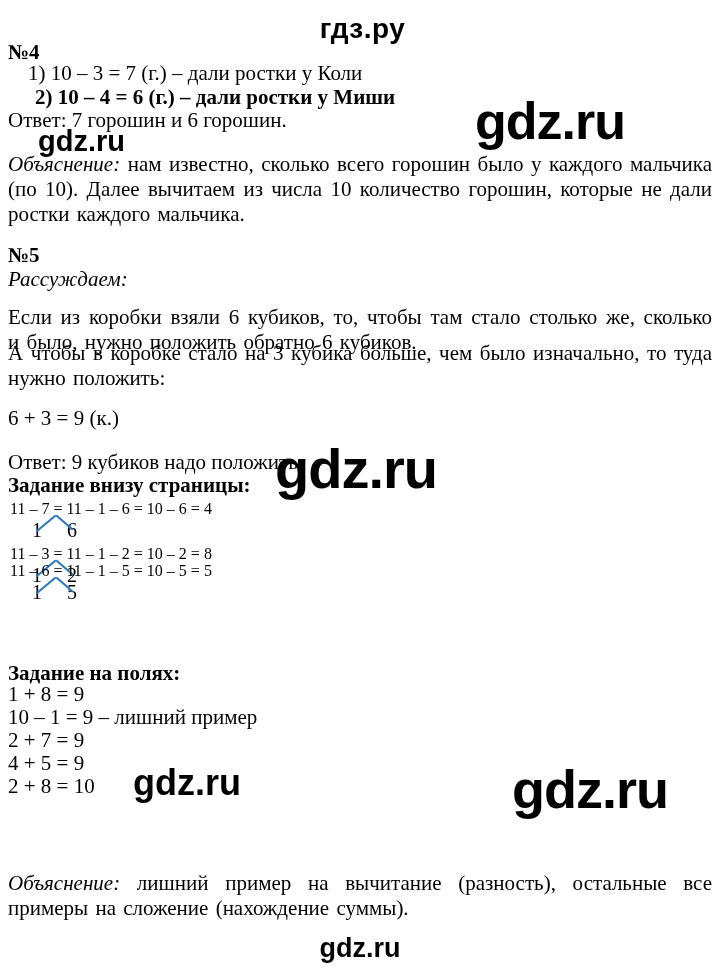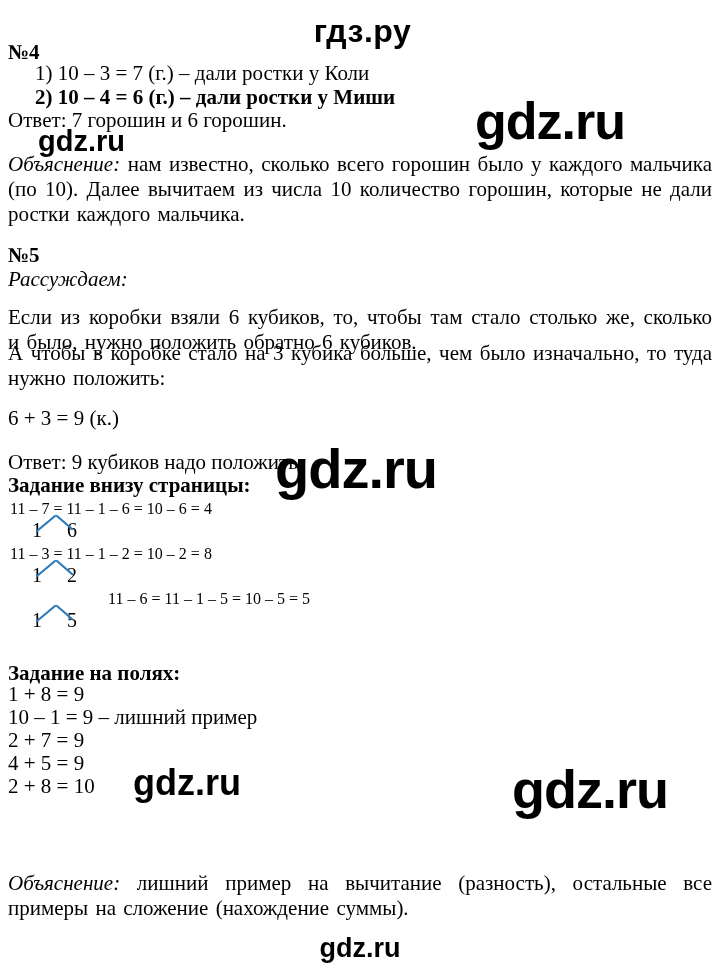--- a/index.html
+++ b/index.html
@@ -6,21 +6,21 @@
   body{
     width:720px;height:970px;position:relative;overflow:hidden;
     background:#ffffff;color:#000000;
     font-family:"Liberation Serif", serif;
     font-size:21px;
   }
   .abs{position:absolute;}
   .site-header{
     left:5px;right:0;top:13px;text-align:center;
     font-family:"Liberation Sans", sans-serif;
-    font-weight:700;font-size:32px;letter-spacing:0.5px;
+    font-weight:700;font-size:28px;letter-spacing:0.5px;
   }
   .sec-title{font-weight:700;font-size:21px;}
   .body-line{white-space:nowrap;}
   .para{width:704px;text-align:justify;line-height:25px;word-spacing:2px;}
   .ital{font-style:italic;}
   .wm{
     font-family:"Liberation Sans", sans-serif;
     font-weight:700;line-height:1;letter-spacing:-1px;white-space:nowrap;
   }
   .wm-top-right{left:475px;top:95px;font-size:52px;}
@@ -44,21 +44,21 @@
 <div class="abs site-header">гдз.ру</div>
 
 <div class="abs wm wm-top-right">gdz.ru</div>
 <div class="abs wm wm-left-small">gdz.ru</div>
 <div class="abs wm wm-center">gdz.ru</div>
 <div class="abs wm wm-margin-left">gdz.ru</div>
 <div class="abs wm wm-margin-right">gdz.ru</div>
 <div class="abs wm wm-bottom">gdz.ru</div>
 
 <div class="abs sec-title" style="left:8px;top:40px;">№4</div>
-<div class="abs body-line" style="left:35px;top:61px;">1) 10 – 3 = 7 (г.) – дали ростки у Коли</div>
+<div class="abs body-line" style="left:28px;top:61px;">1) 10 – 3 = 7 (г.) – дали ростки у Коли</div>
 <div class="abs body-line" style="left:35px;top:85px;font-weight:bold;">2) 10 – 4 = 6 (г.) – дали ростки у Миши</div>
 <div class="abs body-line" style="left:8px;top:108px;">Ответ: 7 горошин и 6 горошин.</div>
 <div class="abs para" style="left:8px;top:152px;"><span class="ital">Объяснение:</span> <span>нам известно, сколько всего горошин было у каждого мальчика (по 10). Далее вычитаем из числа 10 количество горошин, которые не дали ростки каждого мальчика.</span></div>
 
 <div class="abs sec-title" style="left:8px;top:243px;">№5</div>
 <div class="abs body-line ital" style="left:8px;top:267px;">Рассуждаем:</div>
 <div class="abs para" style="left:8px;top:305px;">Если из коробки взяли 6 кубиков, то, чтобы там стало столько же, сколько и было, нужно положить обратно 6 кубиков.</div>
 <div class="abs para" style="left:8px;top:341px;">А чтобы в коробке стало на 3 кубика больше, чем было изначально, то туда нужно положить:</div>
 <div class="abs body-line" style="left:8px;top:406px;">6 + 3 = 9 (к.)</div>
 <div class="abs body-line" style="left:8px;top:450px;">Ответ: 9 кубиков надо положить</div>
@@ -78,21 +78,21 @@
 <div class="abs eq-group" style="top:543px;">
   <div class="eq">11 – 3 = 11 – 1 – 2 = 10 – 2 = 8</div>
   <span class="part p1">1</span>
   <span class="part p2">2</span>
   <svg width="56" height="22">
     <line x1="27" y1="3" x2="9" y2="18" stroke="#2f7ab8"></line>
     <line x1="29" y1="3" x2="44" y2="16" stroke="#2f7ab8"></line>
   </svg>
 </div>
 
-<div class="abs eq-group" style="top:588px;text-align:right;">
+<div class="abs eq-group" style="top:560px;">
   <div class="eq">11 – 6 = 11 – 1 – 5 = 10 – 5 = 5</div>
   <span class="part p1">1</span>
   <span class="part p2">5</span>
   <svg width="56" height="22">
     <line x1="27" y1="3" x2="9" y2="18" stroke="#2f7ab8"></line>
     <line x1="29" y1="3" x2="44" y2="16" stroke="#2f7ab8"></line>
   </svg>
 </div>
 
 <div class="abs sec-title" style="left:8px;top:661px;">Задание на полях:</div>

